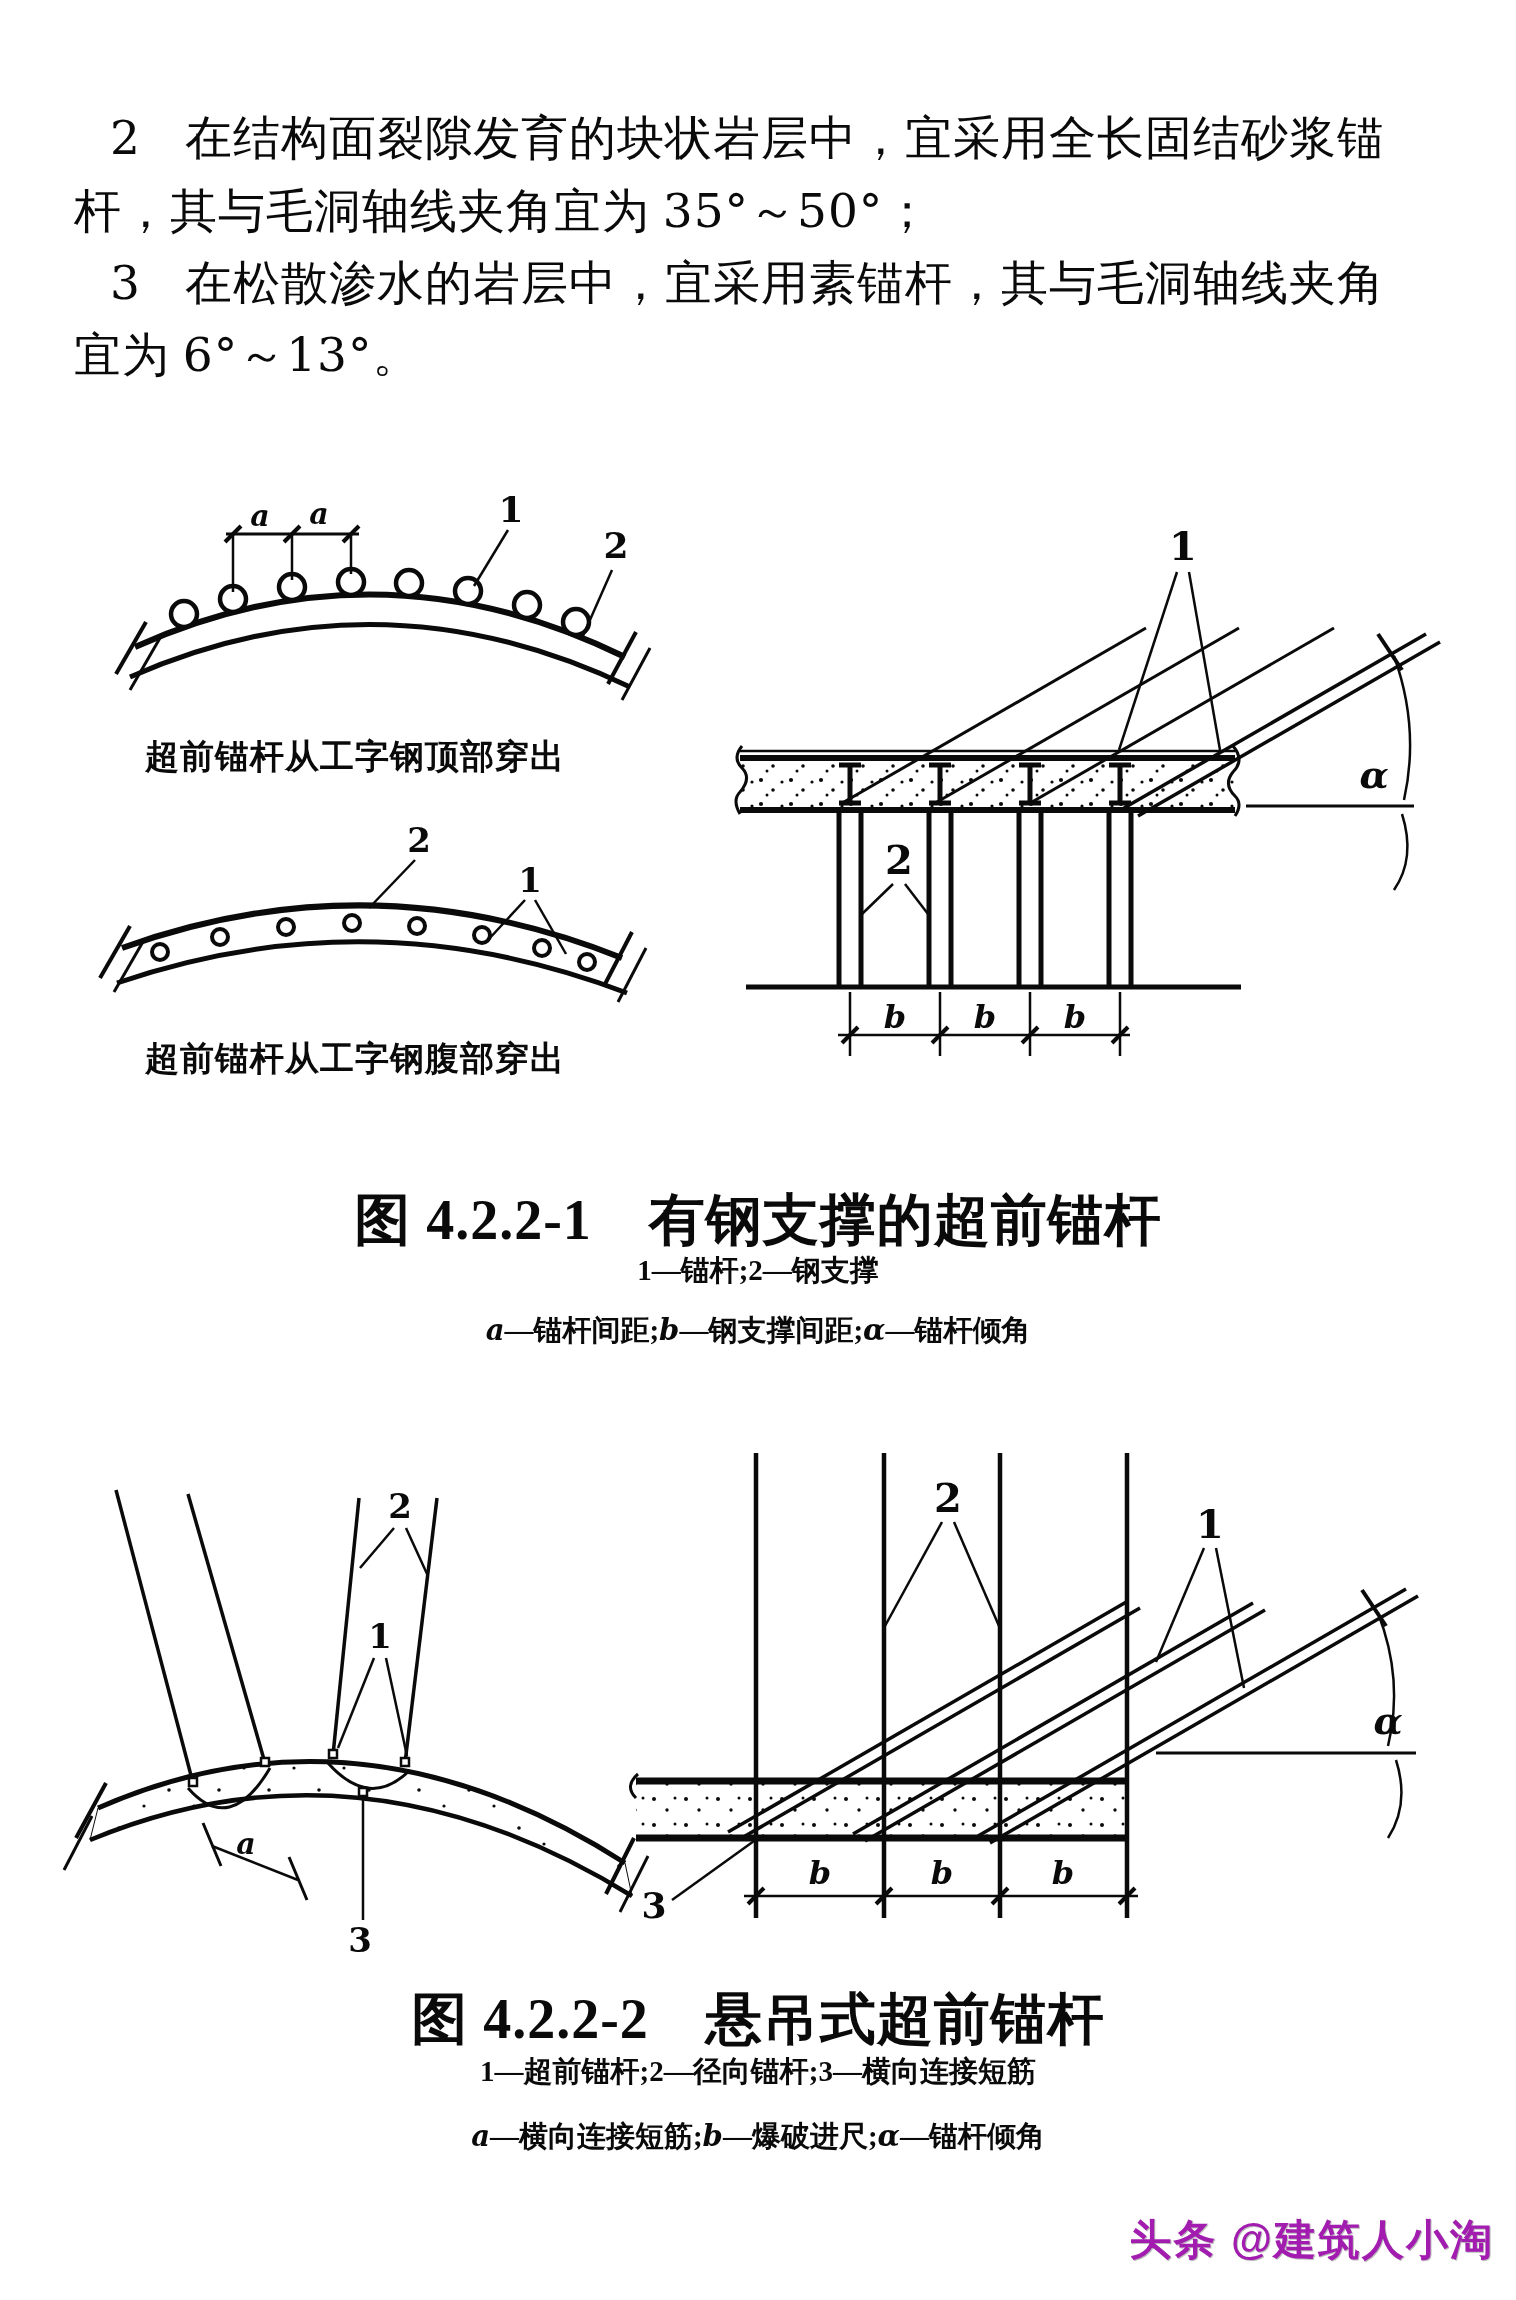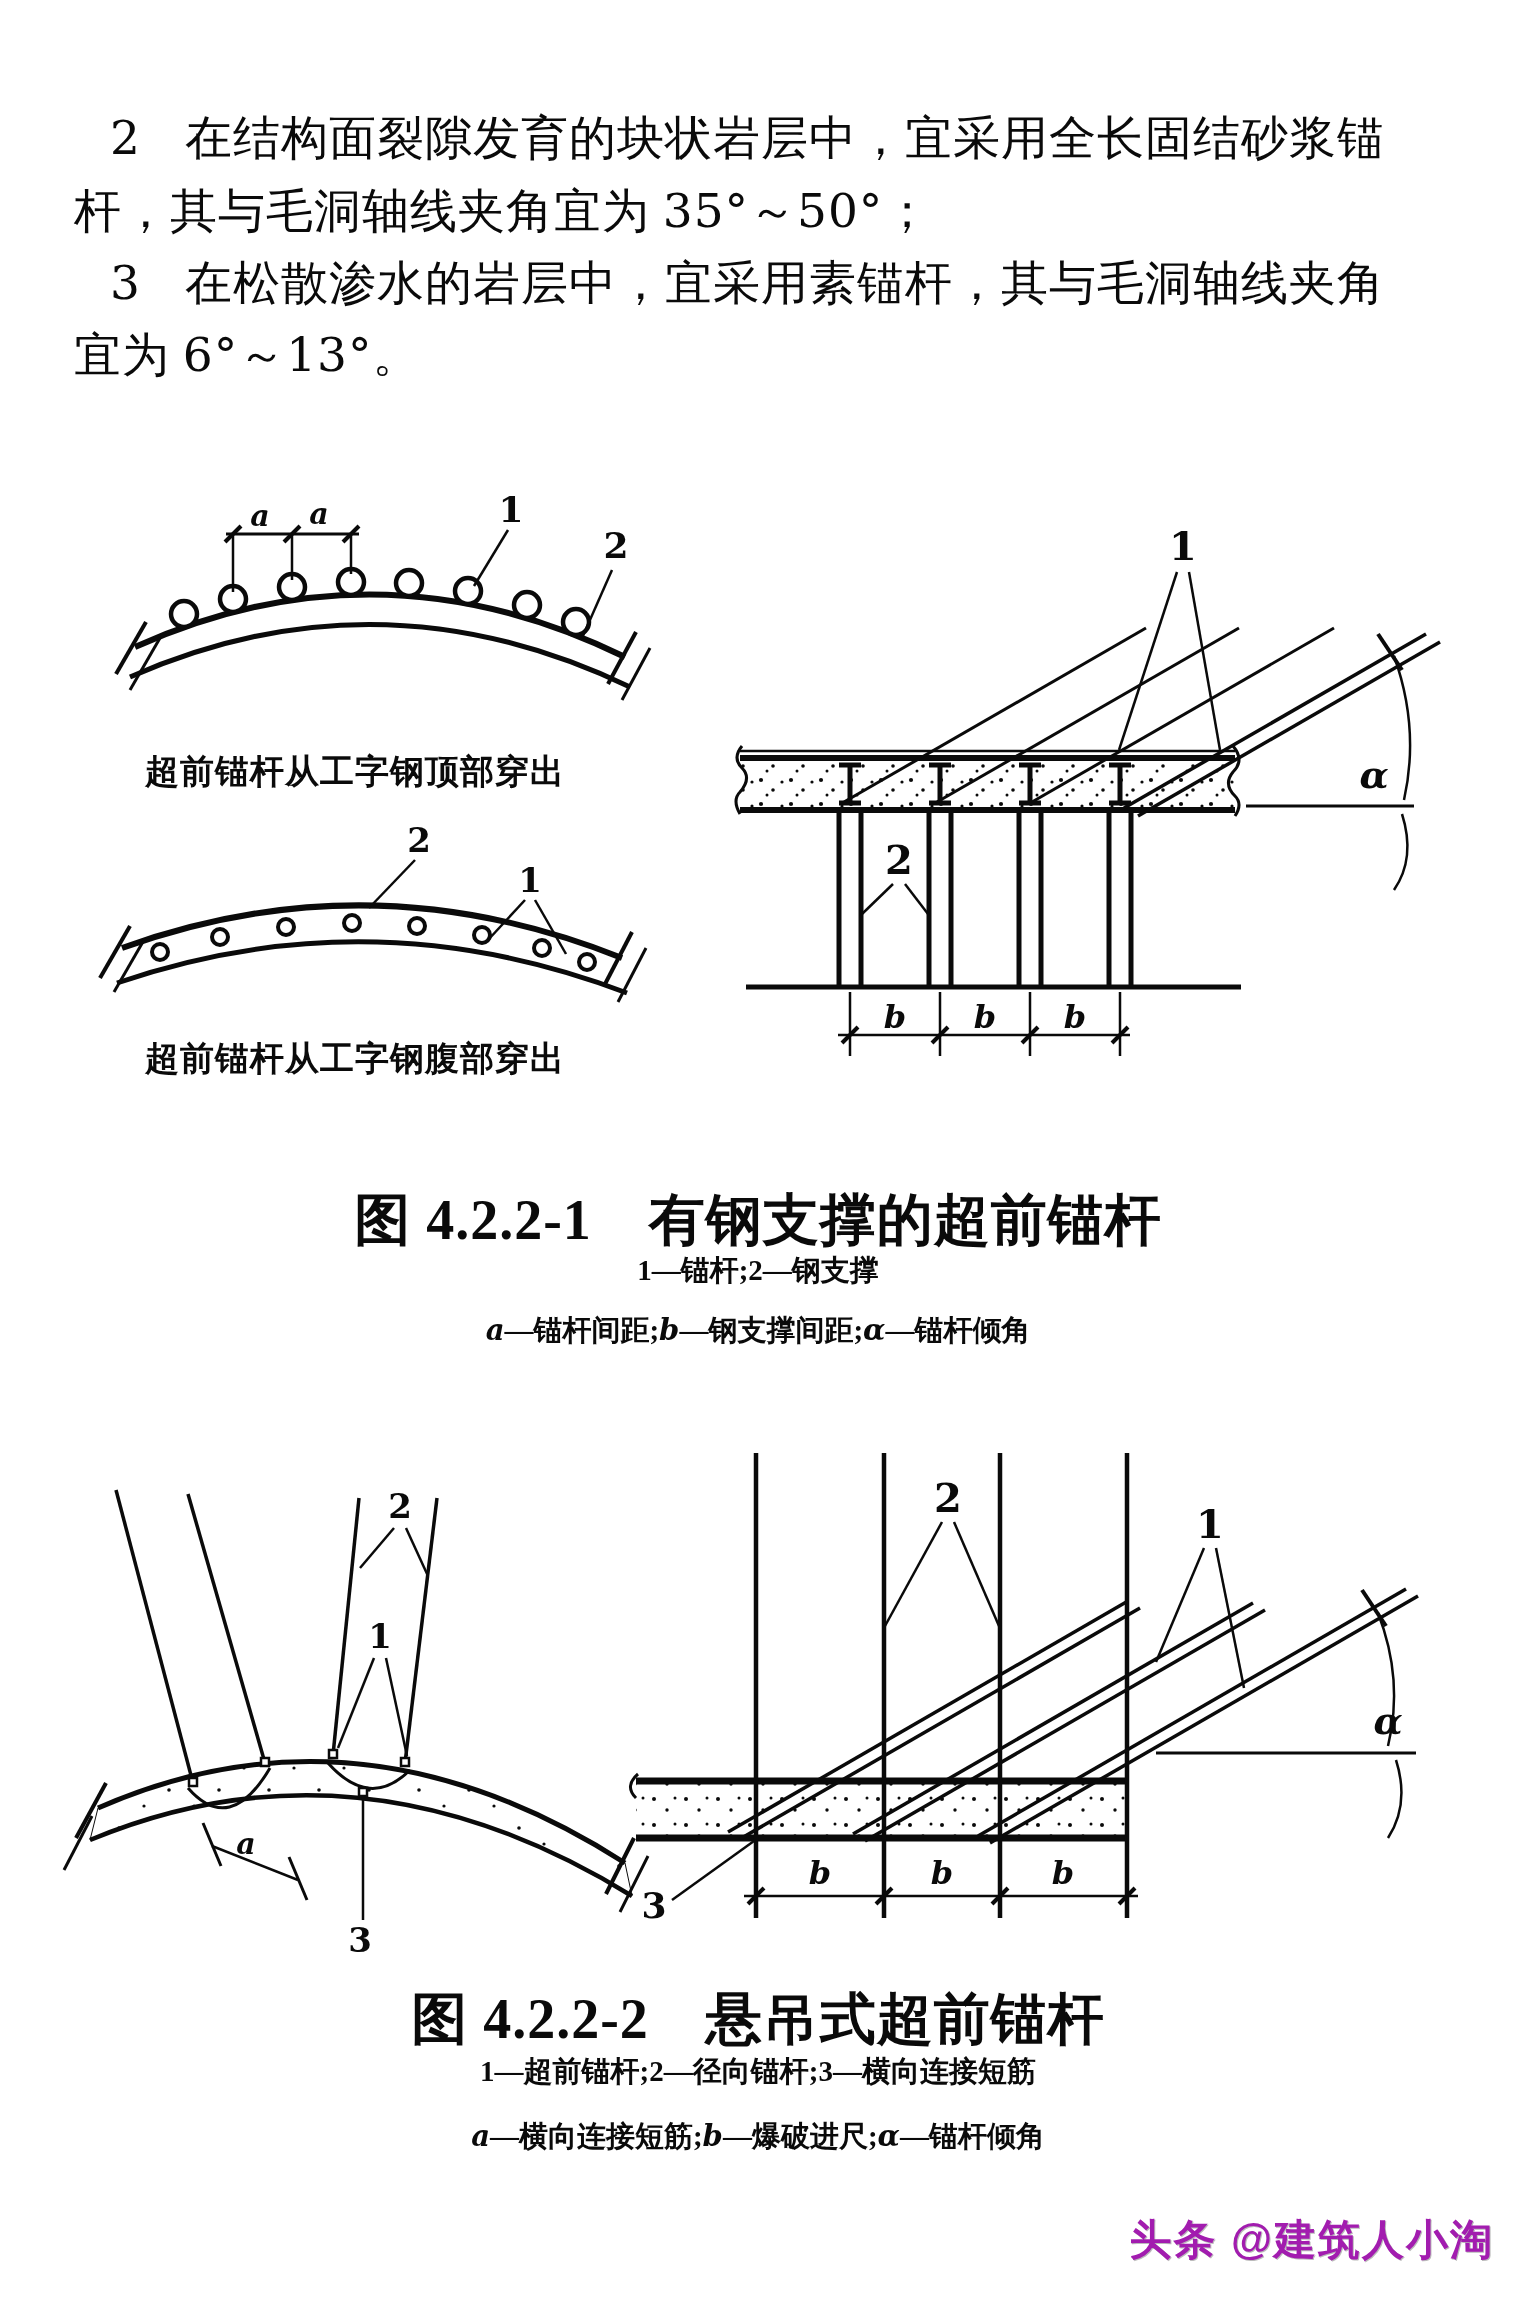--- a/index.html
+++ b/index.html
@@ -85,21 +85,21 @@
     </g>
     <g>
       <line x1="398" y1="48" x2="364" y2="104" stroke-width="2.5"></line>
       <text x="401" y="40" font-size="36" text-anchor="middle">1</text>
     </g>
     <g>
       <line x1="502" y1="88" x2="472" y2="156" stroke-width="2.5"></line>
       <text x="506" y="76" font-size="36" text-anchor="middle">2</text>
     </g>
   </svg>
-  <div class="subcap" style="left:145px;top:749px;">超前锚杆从工字钢顶部穿出</div>
+  <div class="subcap" style="left:145px;top:734px;">超前锚杆从工字钢顶部穿出</div>
 
   <svg style="left:92px;top:828px;" width="560" height="250" viewBox="0 0 560 250">
     <g>
       <path d="M 30 120 Q 280 30 530 130" fill="none" stroke-width="6"></path>
       <path d="M 25 155 Q 280 68 535 165" fill="none" stroke-width="5"></path>
     </g>
     <g>
       <line x1="38" y1="98" x2="8" y2="150" stroke-width="4"></line>
       <line x1="52" y1="112" x2="22" y2="164" stroke-width="3"></line>
       <line x1="540" y1="104" x2="512" y2="158" stroke-width="4"></line>

